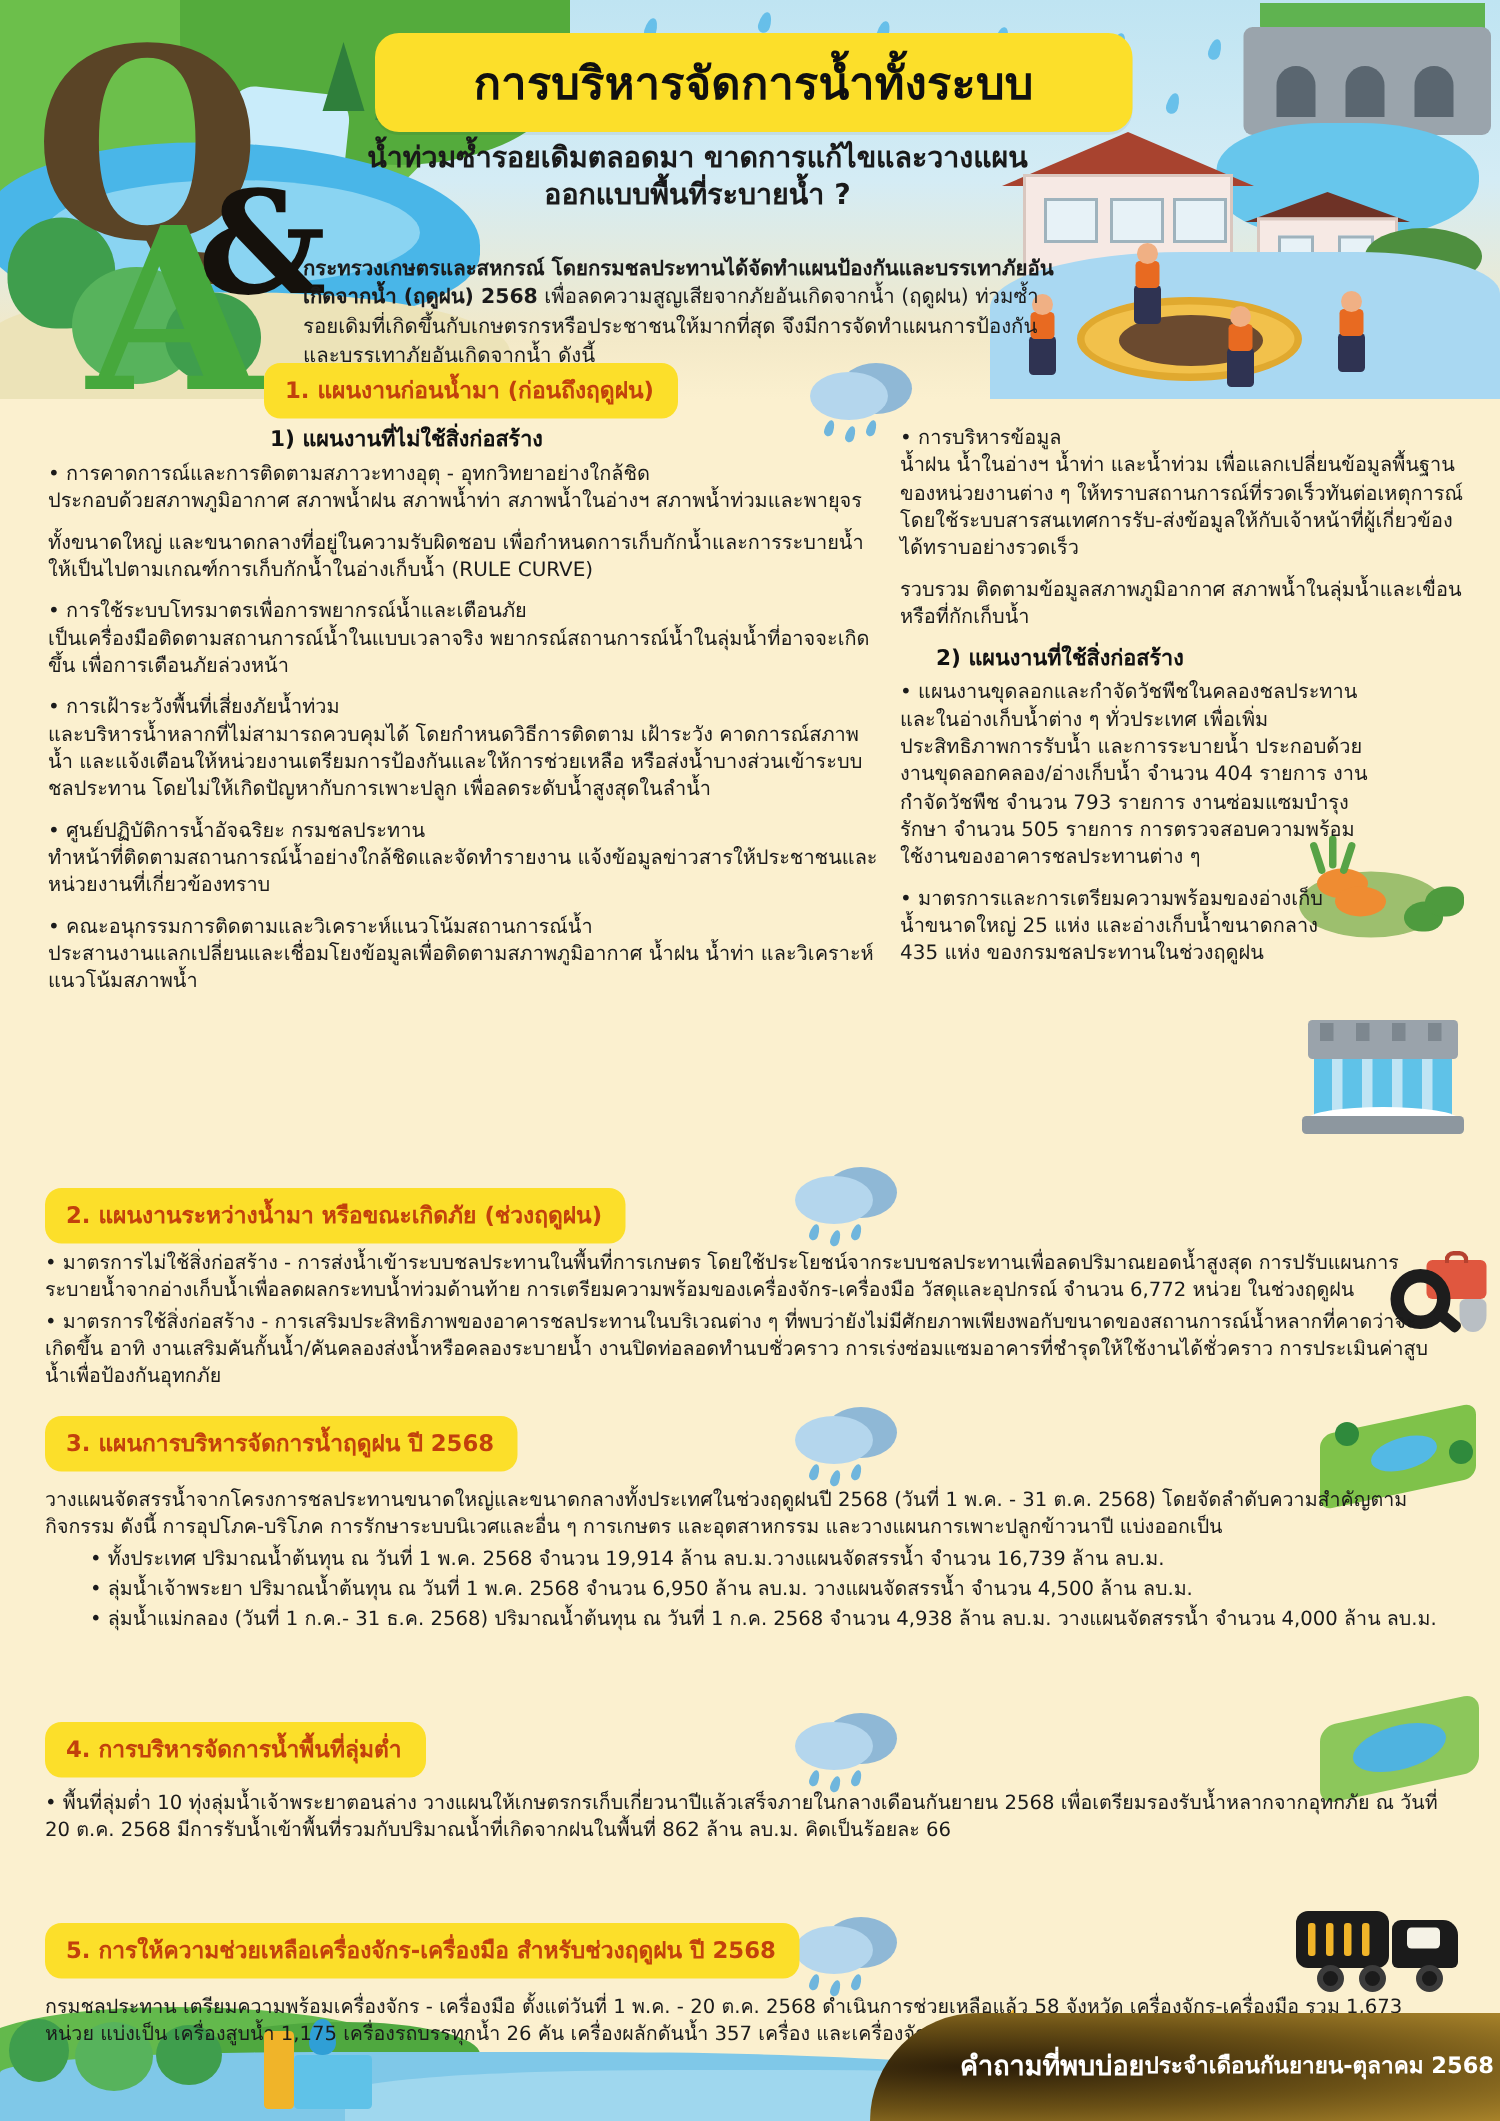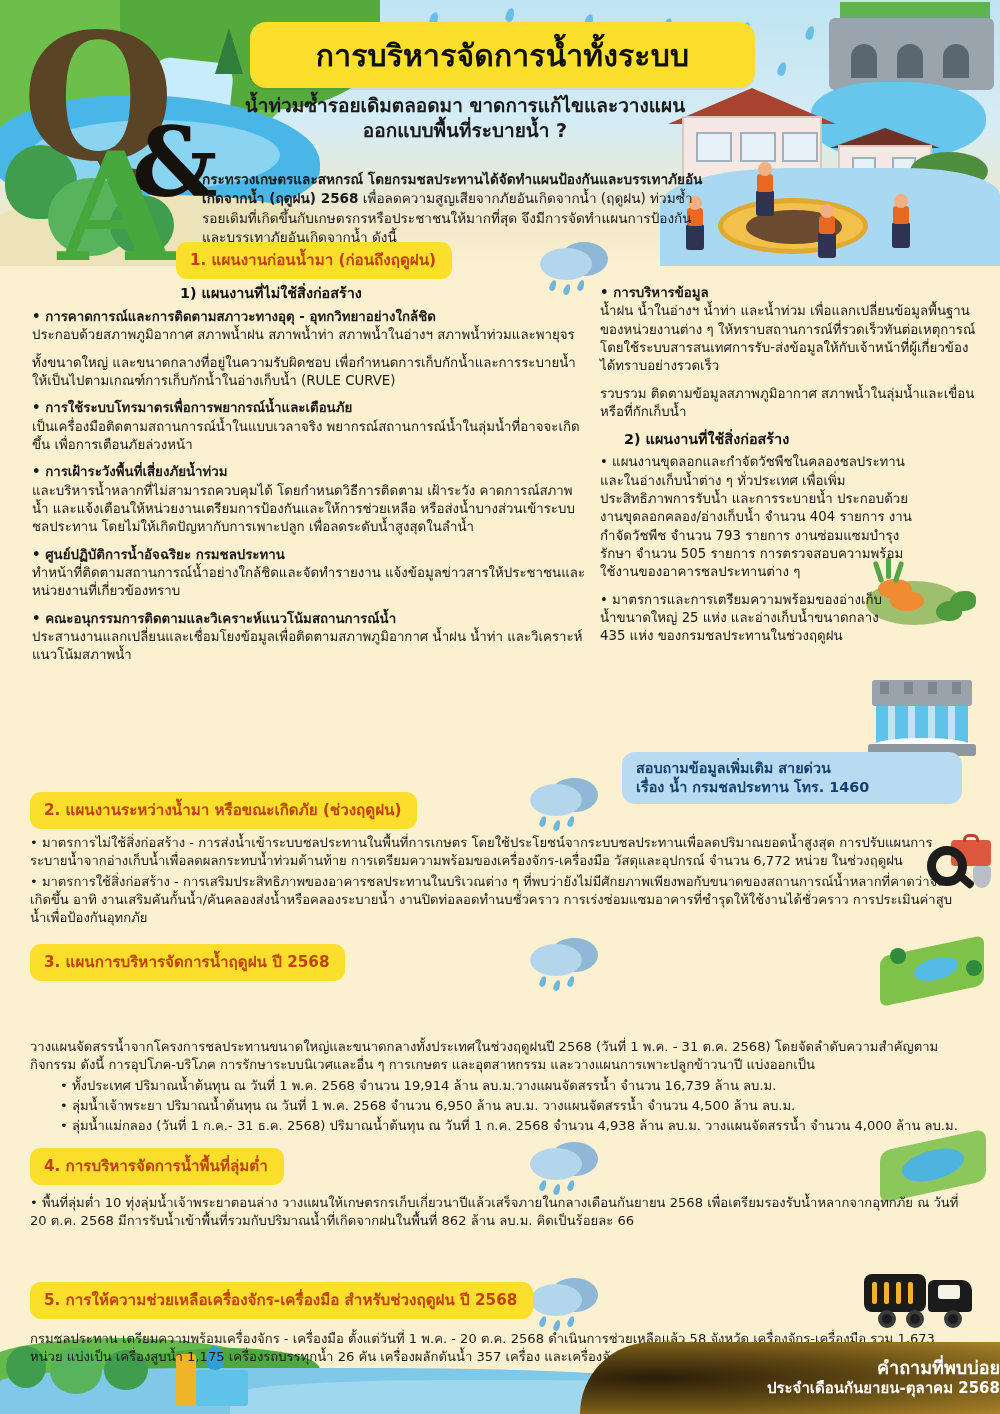--- a/index.html
+++ b/index.html
@@ -256,21 +256,21 @@
   }
 
   
   .col-text {
     position: absolute;
     font-size: 13.3px;
     color: #1b1b1b;
     line-height: 1.38;
     z-index: 4;
   }
-  .b-title { font-weight: bold; display: block; }
+  .b-title { font-weight: normal; display: block; }
   .sub-head {
     font-weight: bold;
     font-size: 14.4px;
     display: block;
     color: #111;
   }
   .blk { margin-bottom: 9px; }
   .blk:last-child { margin-bottom: 0; }
 
   .hotline {
@@ -484,22 +484,22 @@
     background: #f0b429;
     clip-path: polygon(60% 0, 0 58%, 42% 58%, 28% 100%, 100% 40%, 52% 40%);
   }
 
   .footer-banner {
     position: absolute; right: 0; bottom: 0;
     width: 420px; height: 72px;
     background: radial-gradient(ellipse at 18% 50%, #2b1d08 0%, #6b5116 55%, #a8832a 100%);
     border-radius: 80px 0 0 0;
     z-index: 7;
-    display: flex; flex-direction: column;
-    align-items: flex-end; justify-content: center;
+    display: flex; flex-direction: row;
+    align-items: center; justify-content: center;
     padding-left: 56px;
   }
   .footer-banner .f1 { font-size: 18px; font-weight: bold; color: #ffffff; line-height: 1.2; }
   .footer-banner .f2 { font-size: 15px; font-weight: bold; color: #ffffff; line-height: 1.3; }
 </style>
 </head>
 <body>
 
 <div class="page">
 
@@ -664,24 +664,20 @@
     <div class="dam-spill">
       <div class="dam-col" style="left:12px;"></div>
       <div class="dam-col" style="left:32px;"></div>
       <div class="dam-col" style="left:52px;"></div>
       <div class="dam-col" style="left:72px;"></div>
     </div>
     <div class="dam-foam"></div>
     <div class="dam-base"></div>
   </div>
 
-  <div class="hotline">
-    <div>สอบถามข้อมูลเพิ่มเติม สายด่วน</div>
-    <div>เรื่อง น้ำ กรมชลประทาน โทร. 1460</div>
-  </div>
 
   <div class="sec-pill" style="left:30px;top:792px;">2. แผนงานระหว่างน้ำมา หรือขณะเกิดภัย (ช่วงฤดูฝน)</div>
 
   <div class="cloud-grp" style="left:530px;top:778px;width:70px;height:52px;">
     <div class="cl-b" style="left:20px;top:0;width:48px;height:34px;"></div>
     <div class="cl-a" style="left:0;top:6px;width:52px;height:32px;"></div>
     <div class="rdrop" style="left:10px;top:38px;"></div>
     <div class="rdrop" style="left:24px;top:42px;"></div>
     <div class="rdrop" style="left:38px;top:38px;"></div>
   </div>
@@ -709,21 +705,21 @@
     <div class="rdrop" style="left:38px;top:38px;"></div>
   </div>
 
   <div class="field-icon">
     <div class="field-plate"></div>
     <div class="field-pond"></div>
     <div class="field-tree" style="left:10px;top:12px;"></div>
     <div class="field-tree" style="left:86px;top:24px;"></div>
   </div>
 
-  <div class="wide-text" style="left:30px;top:1038px;width:940px;">
+  <div class="wide-text" style="left:30px;top:992px;width:940px;">
     <p>วางแผนจัดสรรน้ำจากโครงการชลประทานขนาดใหญ่และขนาดกลางทั้งประเทศในช่วงฤดูฝนปี 2568 (วันที่ 1 พ.ค. - 31 ต.ค. 2568) โดยจัดลำดับความสำคัญตามกิจกรรม ดังนี้ การอุปโภค-บริโภค การรักษาระบบนิเวศและอื่น ๆ การเกษตร และอุตสาหกรรม และวางแผนการเพาะปลูกข้าวนาปี แบ่งออกเป็น</p>
     <div class="indent-list">
       <p>• ทั้งประเทศ ปริมาณน้ำต้นทุน ณ วันที่ 1 พ.ค. 2568 จำนวน 19,914 ล้าน ลบ.ม.วางแผนจัดสรรน้ำ จำนวน 16,739 ล้าน ลบ.ม.</p>
       <p>• ลุ่มน้ำเจ้าพระยา ปริมาณน้ำต้นทุน ณ วันที่ 1 พ.ค. 2568 จำนวน 6,950 ล้าน ลบ.ม. วางแผนจัดสรรน้ำ จำนวน 4,500 ล้าน ลบ.ม.</p>
       <p>• ลุ่มน้ำแม่กลอง (วันที่ 1 ก.ค.- 31 ธ.ค. 2568) ปริมาณน้ำต้นทุน ณ วันที่ 1 ก.ค. 2568 จำนวน 4,938 ล้าน ลบ.ม. วางแผนจัดสรรน้ำ จำนวน 4,000 ล้าน ลบ.ม.</p>
     </div>
   </div>
 
   <div class="sec-pill" style="left:30px;top:1148px;">4. การบริหารจัดการน้ำพื้นที่ลุ่มต่ำ</div>
 

